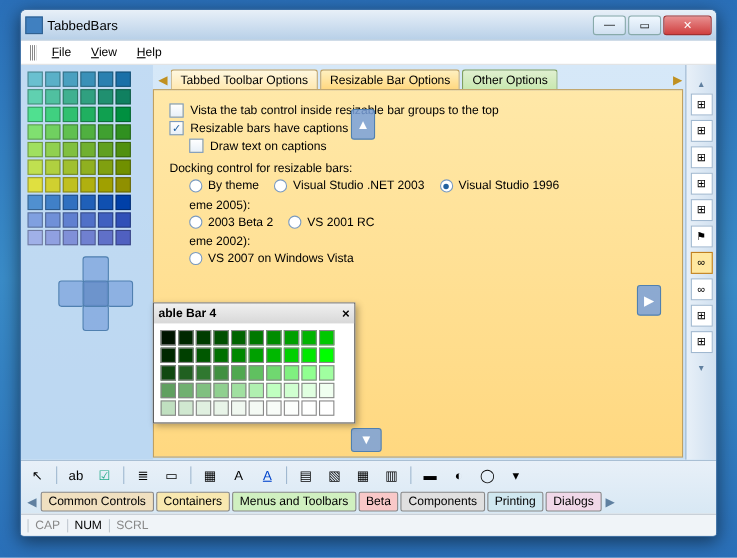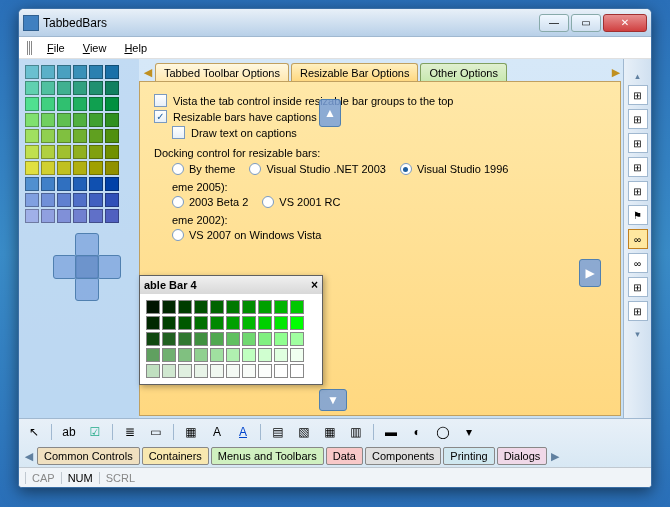--- a/index.html
+++ b/index.html
@@ -327,21 +327,21 @@
       <div class="tbic">▬</div>
       <div class="tbic">◐</div>
       <div class="tbic">◯</div>
       <div class="tbic">▾</div>
     </div>
     <div class="bottomtabs">
       <div class="nav">◀</div>
       <div class="tab" style="background:#f0e0c0">Common Controls</div>
       <div class="tab" style="background:#f8e8b0">Containers</div>
       <div class="tab" style="background:#d0f0c0">Menus and Toolbars</div>
-      <div class="tab" style="background:#f8c8c8">Data</div>
+      <div class="tab" style="background:#f8c8c8">Beta</div>
       <div class="tab" style="background:#e0e0e0">Components</div>
       <div class="tab" style="background:#d0e8f0">Printing</div>
       <div class="tab" style="background:#f0d8e8">Dialogs</div>
       <div class="nav">▶</div>
     </div>
   </div>
 
   <div class="statusbar">
     <span class="ind">CAP</span>
     <span class="ind on">NUM</span>

